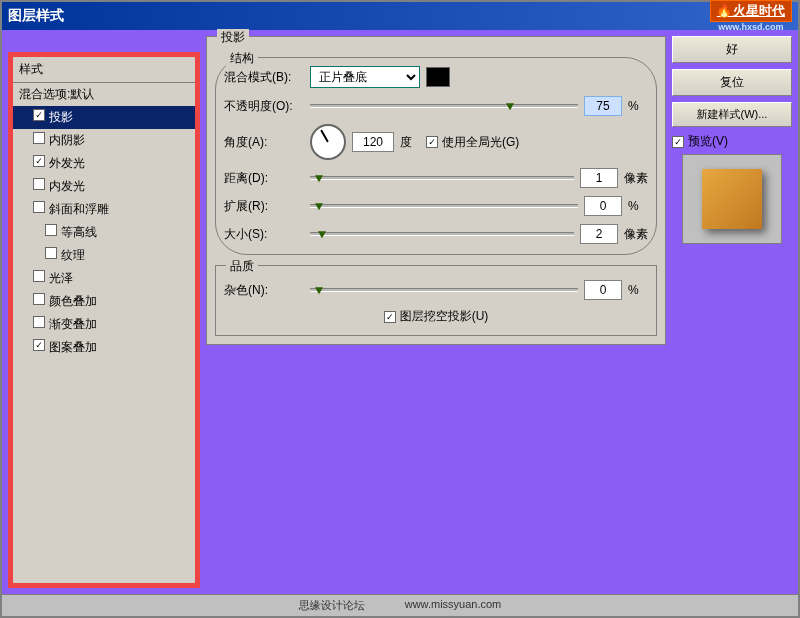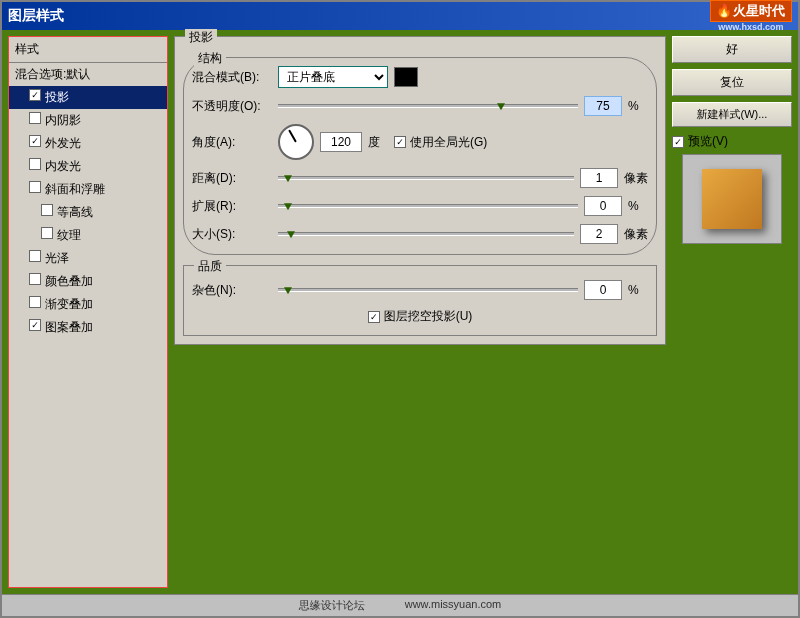--- a/index.html
+++ b/index.html
@@ -8,21 +8,21 @@
       font-size: 12px;
       background: #d4d0c8;
       width: 800px;
       height: 618px;
       overflow: hidden;
       position: relative;
     }
     .window {
       width: 800px;
       height: 618px;
-      background: #4d7c0f;
+      background: #8b5cf6;
       border: 2px solid #808080;
       display: flex;
       flex-direction: column;
     }
     .titlebar {
       background: linear-gradient(to right, #003399, #3366cc);
       height: 28px;
       display: flex;
       align-items: center;
       padding: 0 6px;
@@ -32,25 +32,26 @@
       justify-content: space-between;
     }
     .content-area {
       display: flex;
       flex: 1;
       padding: 6px;
       gap: 6px;
     }
     
     .sidebar {
-      width: 160px;
-      background: #d4d0c8;
-      border: 1px solid #ef4444;
+      width: 192px;
+      background: #d4d0c8;
+      border: 5px solid #ef4444;
       display: flex;
       flex-direction: column;
+      margin-top: 16px;
     }
     .sidebar-header {
       background: #d4d0c8;
       padding: 4px 6px;
       border-bottom: 1px solid #808080;
       font-size: 12px;
     }
     .sidebar-item {
       padding: 3px 6px 3px 20px;
       cursor: pointer;
@@ -299,21 +300,21 @@
     }
   </style>
 </head>
 <body>
 
 <div class="window">
 
   <div class="titlebar">
     <span>图层样式</span>
     <div style="display:flex;flex-direction:column;align-items:center;">
-      <div style="background:#cc4400;color:white;padding:1px 6px;font-size:13px;font-weight:bold;border:1px solid #ff6600;">
+      <div style="background:#cc4400;color:white;padding:1px 6px;font-size:13px;font-weight:bold;border:1px solid #ff6600;text-decoration:underline;">
         🔥<span>火星时代</span>
       </div>
       <span style="font-size:9px;color:#ccddff;">www.hxsd.com</span>
     </div>
   </div>
 
   <div class="content-area">
 
     <div class="sidebar">
       <div class="sidebar-header">样式</div>

